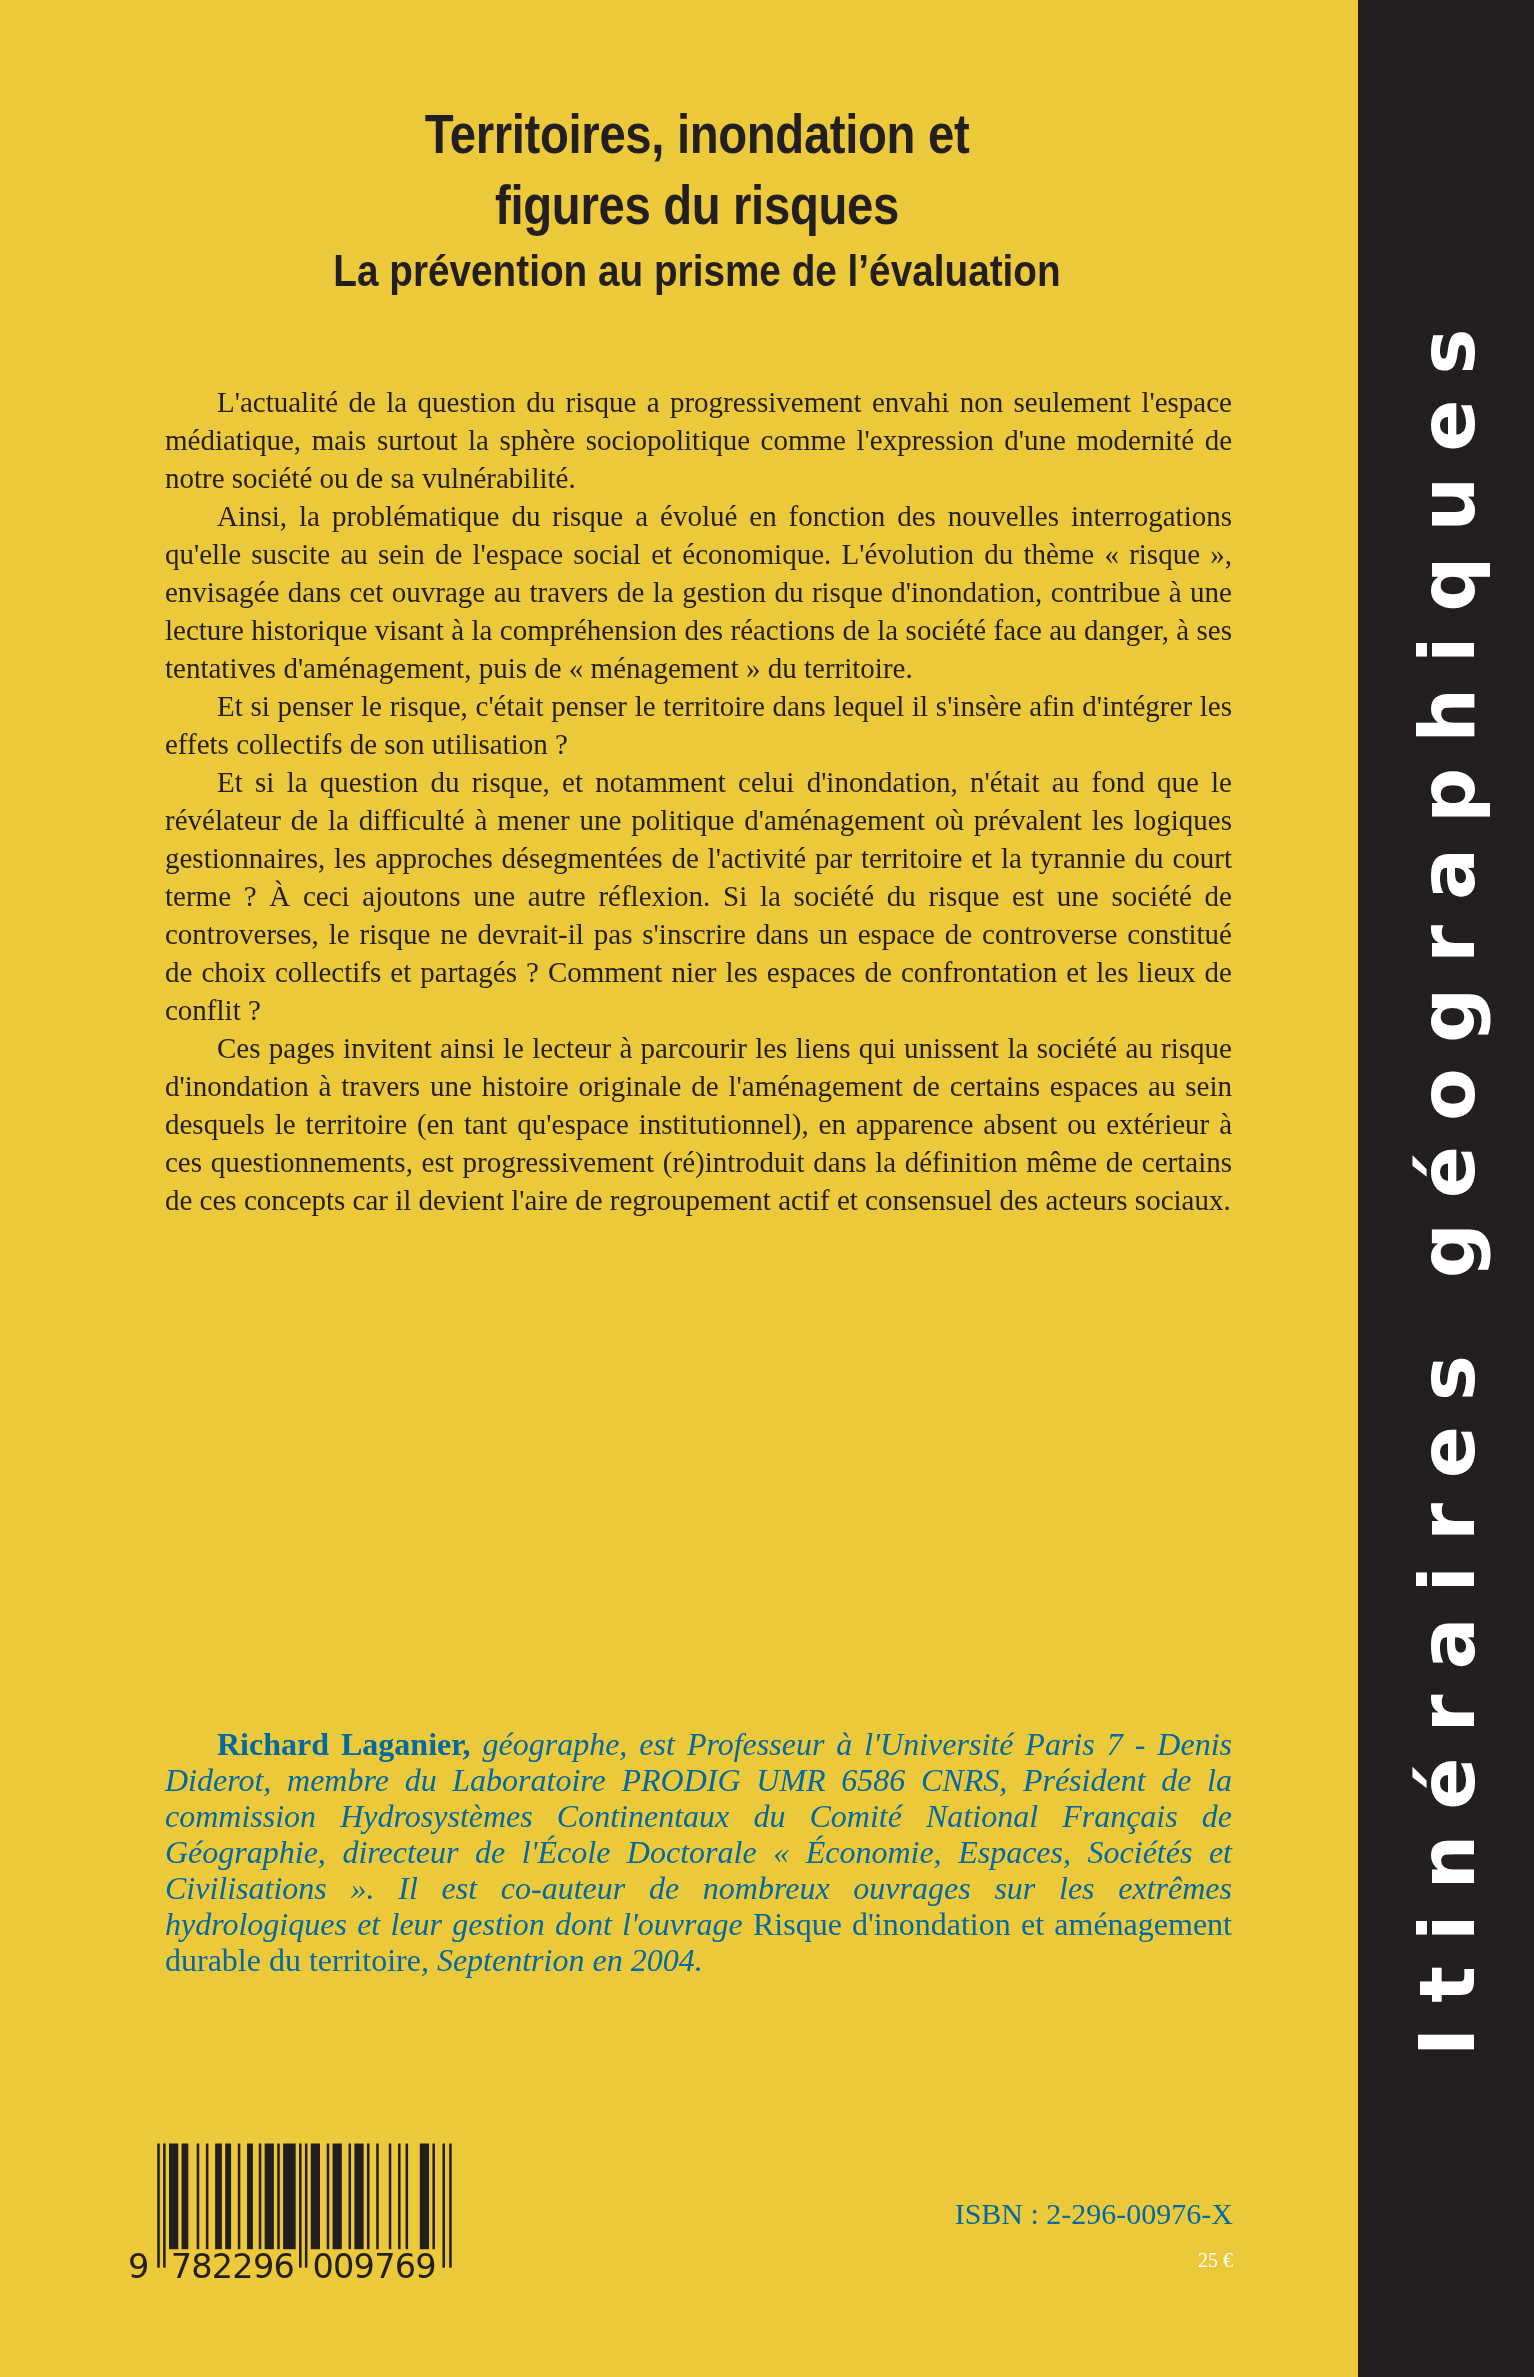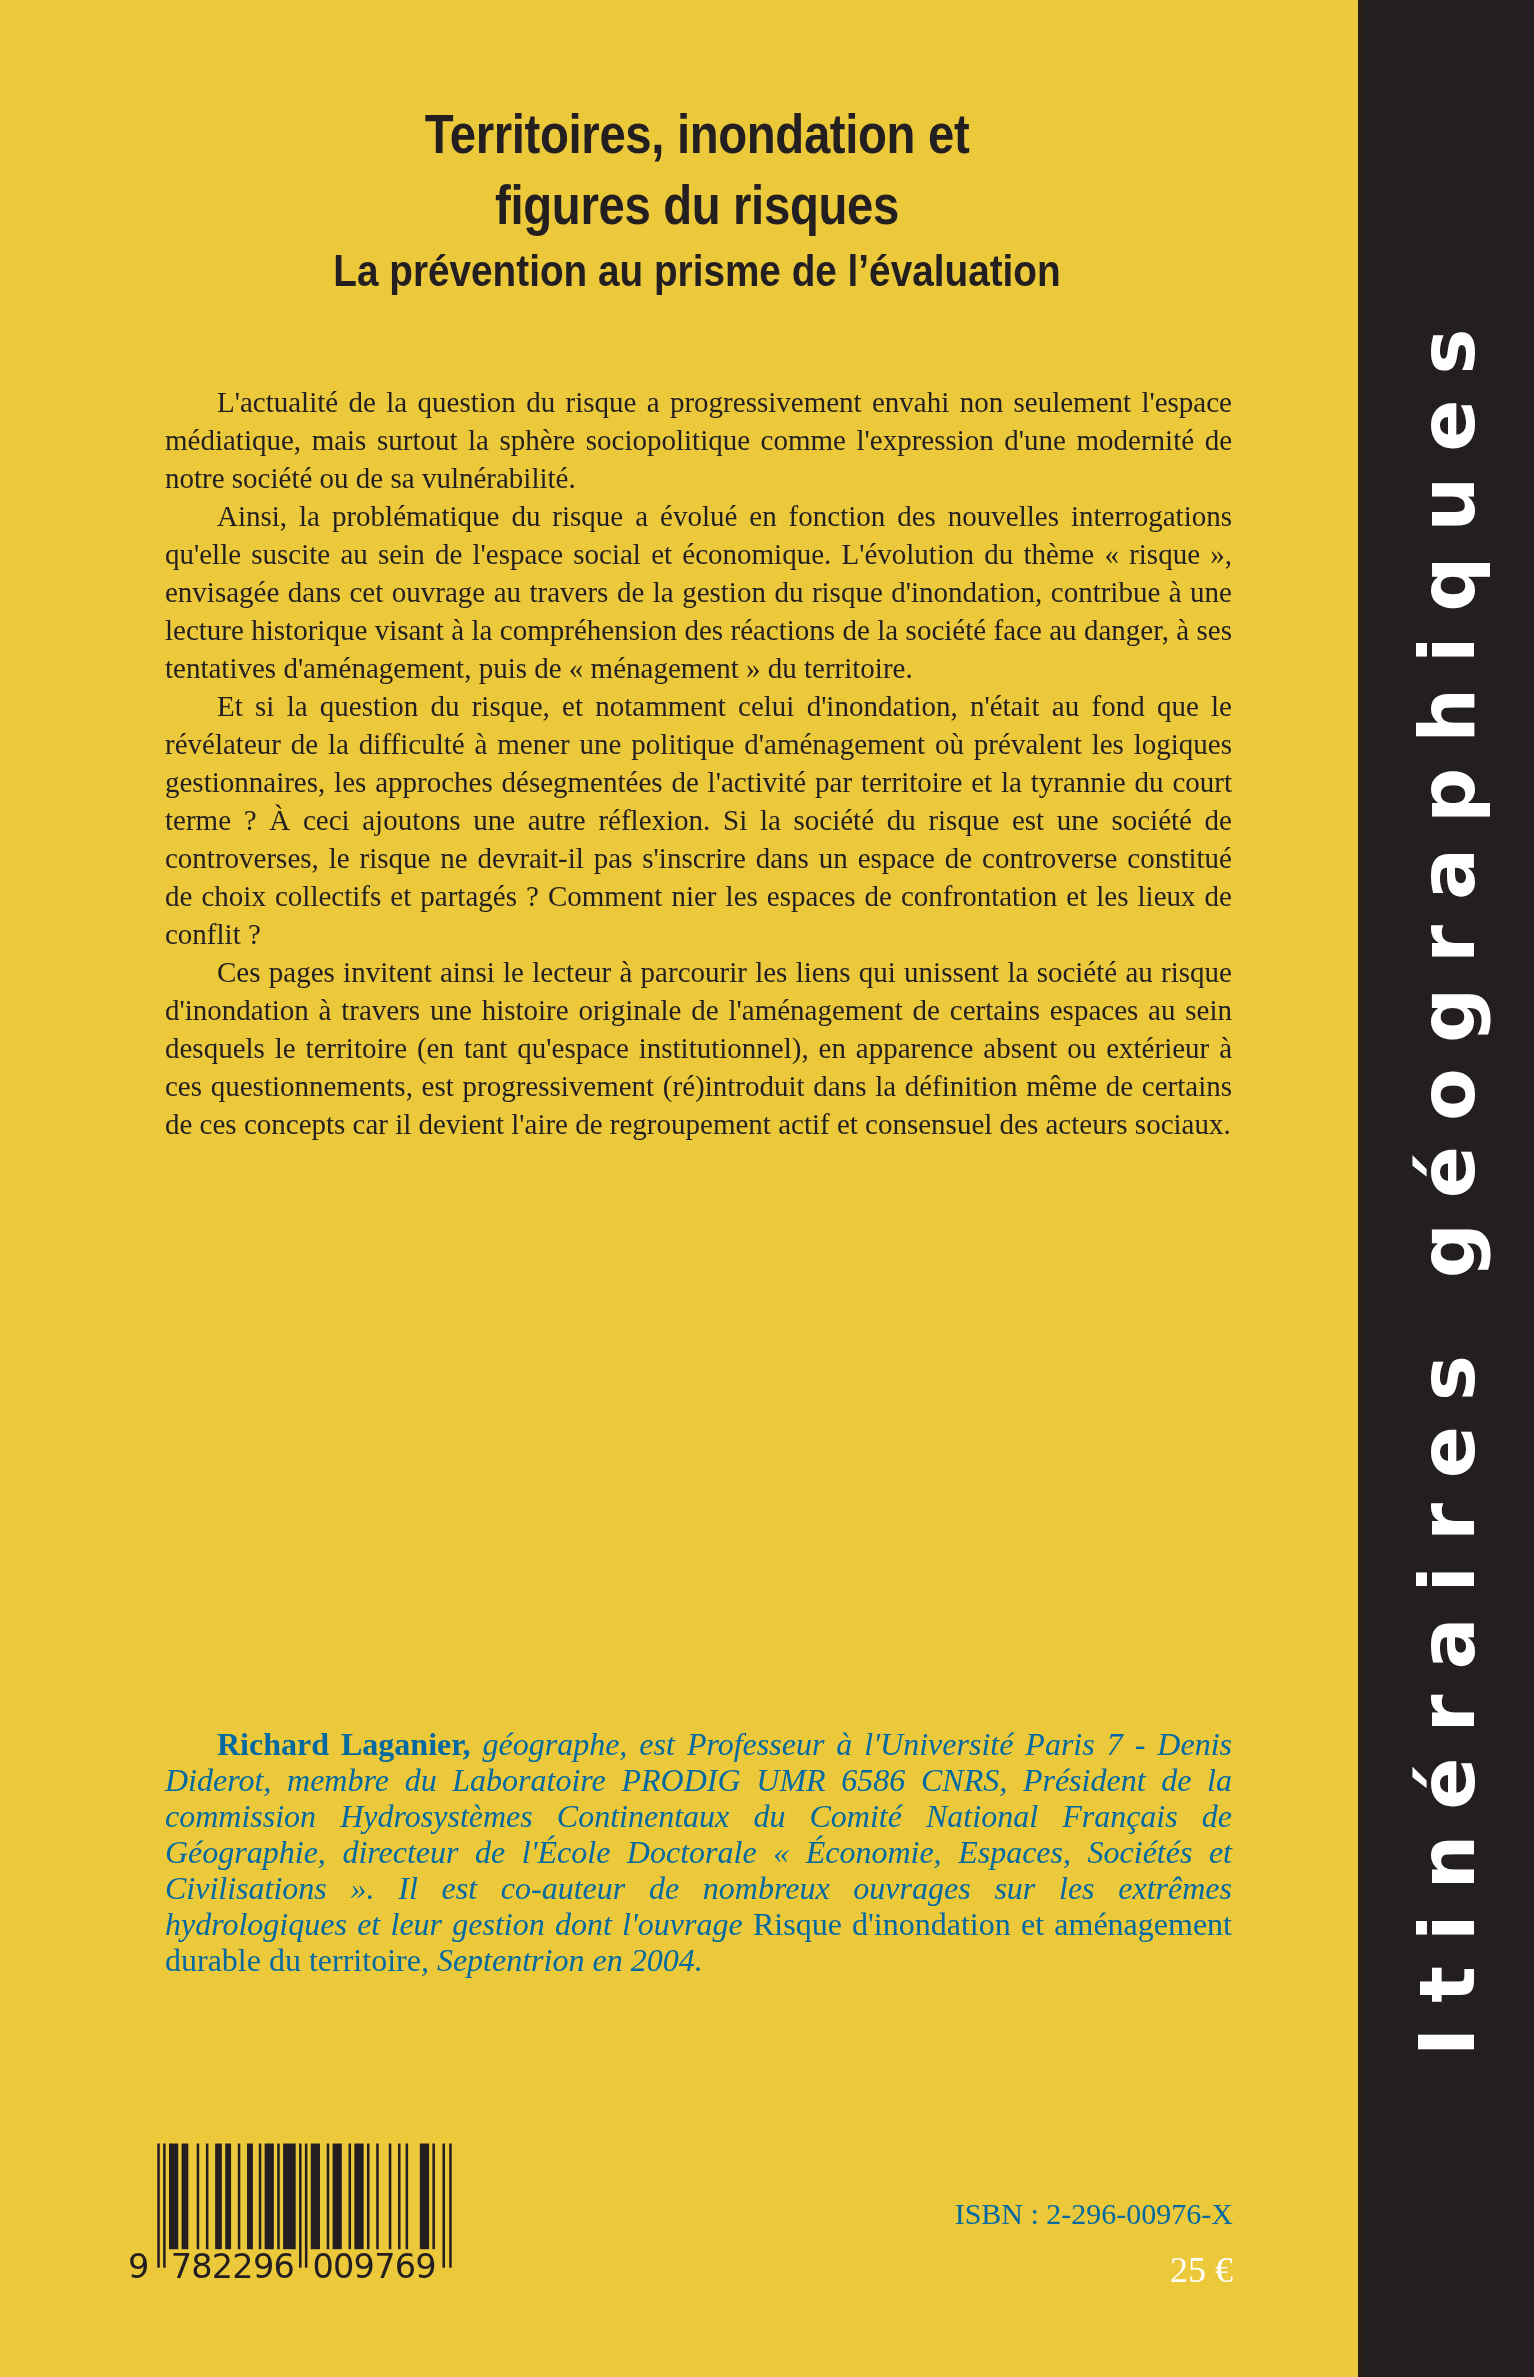--- a/index.html
+++ b/index.html
@@ -55,38 +55,39 @@
   .bio .name { font-weight: bold; font-style: normal; }
   .bio .roman { font-style: normal; }
   .barcode { position: absolute; left: 126px; top: 2141px; width: 336px; height: 151px; }
   .isbn {
     position: absolute; right: 302px; top: 2197px;
     font-family: "Liberation Serif", serif; font-size: 30px; color: #0369a1;
     white-space: nowrap;
   }
   .price {
     position: absolute; right: 302px; top: 2249px;
-    font-family: "Liberation Serif", serif; font-size: 36px; color: #ffffff;
+    font-family: "Liberation Serif", serif; font-size: 20px; color: #ffffff;
     white-space: nowrap;
   }
 </style>
 </head>
 <body>
 
 <div class="cover">
 
   <div class="title-block">
     <span class="title-line">Territoires, inondation et</span>
     <span class="title-line">figures du risques</span>
     <span class="subtitle">La prévention au prisme de l’évaluation</span>
   </div>
 
   <div class="body">
     <p>L'actualité de la question du risque a progressivement envahi non seulement l'espace médiatique, mais surtout la sphère sociopolitique comme l'expression d'une modernité de notre société ou de sa vulnérabilité.</p>
     <p>Ainsi, la problématique du risque a évolué en fonction des nouvelles interrogations qu'elle suscite au sein de l'espace social et économique. L'évolution du thème « risque », envisagée dans cet ouvrage au travers de la gestion du risque d'inondation, contribue à une lecture historique visant à la compréhension des réactions de la société face au danger, à ses tentatives d'aménagement, puis de « ménagement » du territoire.</p>
+    <p>Et si penser le risque, c'était penser le territoire dans lequel il s'insère afin d'intégrer les effets collectifs de son utilisation ?</p>
     <p>Et si la question du risque, et notamment celui d'inondation, n'était au fond que le révélateur de la difficulté à mener une politique d'aménagement où prévalent les logiques gestionnaires, les approches désegmentées de l'activité par territoire et la tyrannie du court terme ? À ceci ajoutons une autre réflexion. Si la société du risque est une société de controverses, le risque ne devrait-il pas s'inscrire dans un espace de controverse constitué de choix collectifs et partagés ? Comment nier les espaces de confrontation et les lieux de conflit ?</p>
     <p>Ces pages invitent ainsi le lecteur à parcourir les liens qui unissent la société au risque d'inondation à travers une histoire originale de l'aménagement de certains espaces au sein desquels le territoire (en tant qu'espace institutionnel), en apparence absent ou extérieur à ces questionnements, est progressivement (ré)introduit dans la définition même de certains de ces concepts car il devient l'aire de regroupement actif et consensuel des acteurs sociaux.</p>
   </div>
 
   <div class="bio">
     <p><span class="name">Richard Laganier,</span><span> géographe, est Professeur à l'Université Paris 7 - Denis Diderot, membre du Laboratoire PRODIG UMR 6586 CNRS, Président de la commission Hydrosystèmes Continentaux du Comité National Français de Géographie, directeur de l'École Doctorale « Économie, Espaces, Sociétés et Civilisations ». Il est co-auteur de nombreux ouvrages sur les extrêmes hydrologiques et leur gestion dont l'ouvrage </span><span class="roman">Risque d'inondation et aménagement durable du territoire</span><span>, Septentrion en 2004.</span></p>
   </div>
 
   <svg class="barcode" viewBox="0 0 400 180" xmlns="http://www.w3.org/2000/svg">
     <g fill="#231f20">

